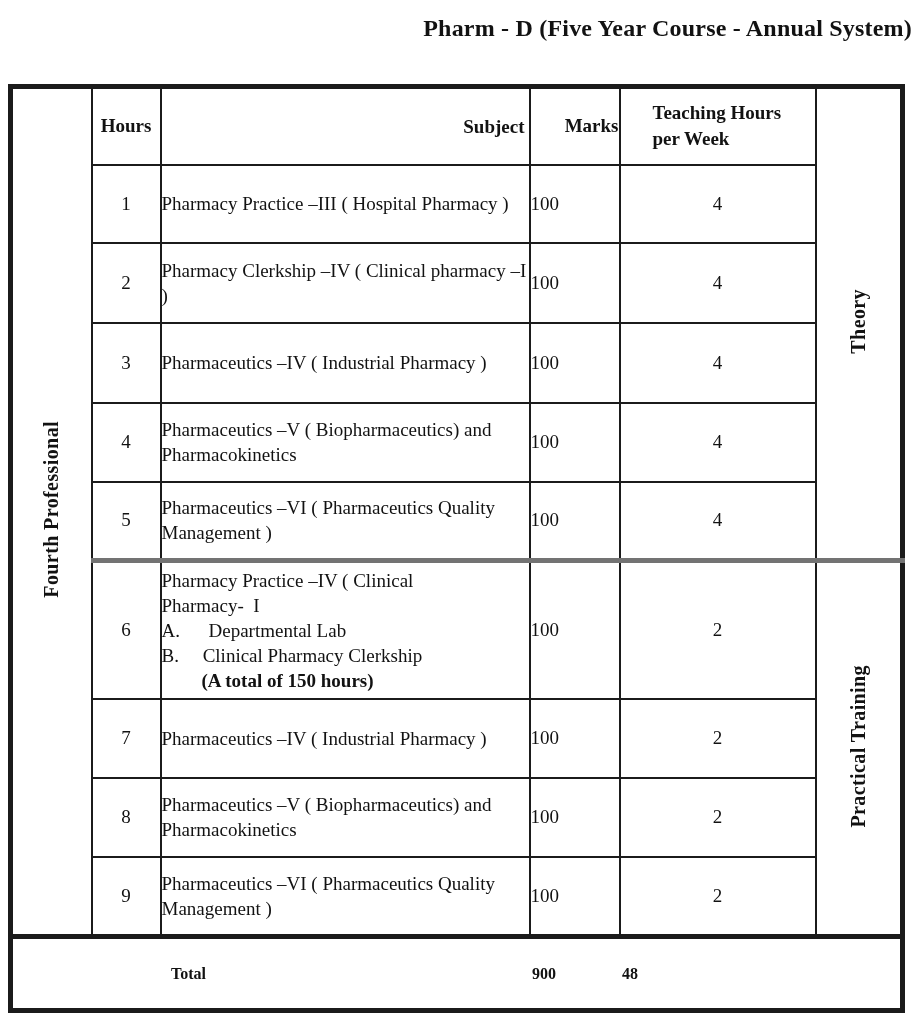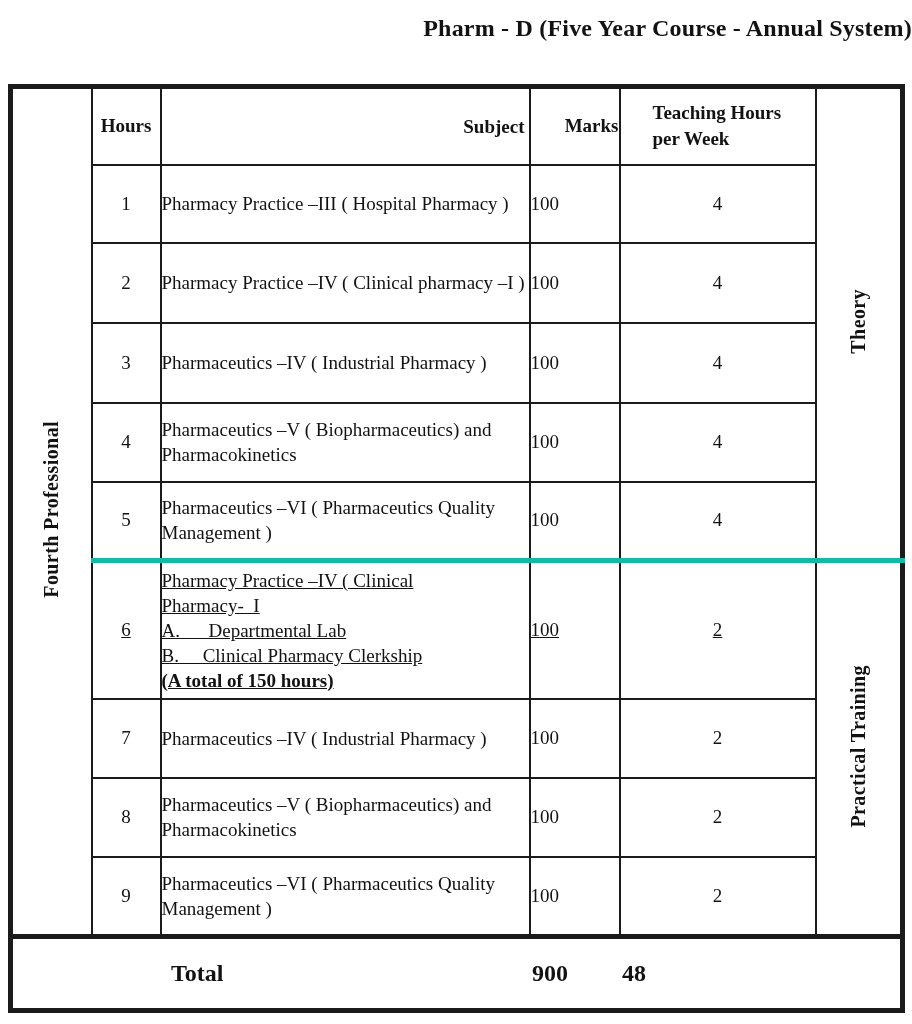--- a/index.html
+++ b/index.html
@@ -52,34 +52,34 @@
     display: inline-block;
     writing-mode: vertical-rl;
     transform: rotate(180deg);
     font-weight: bold;
     font-size: 20px;
     letter-spacing: 0.4px;
     white-space: nowrap;
   }
 
   
-  tr.section-start td { border-top: 5px solid #14b8a6; text-decoration: underline; }
+  tr.section-start td { border-top: 5px solid #737373; }
 
   .subject-lines { white-space: pre-wrap; }
-  .subject-note  { font-weight: bold; white-space: nowrap; }
+  .subject-note  { font-weight: bold; white-space: nowrap; margin-left: 40px; }
 
   
   tr.r-total td.total-band { border-top: 5px solid #1b1b1b; }
   .total-grid {
     display: grid;
     grid-template-columns: 150px 369px 90px 196px auto;
     align-items: center;
     height: 100%;
     font-weight: bold;
-    font-size: 24px;
+    font-size: 16px;
   }
   .total-grid .tg-label { padding-left: 8px; text-align: left; }
   .total-grid .tg-num   { text-align: left; }
 </style>
 </head>
 <body>
 
 <div class="page-title">Pharm - D (Five Year Course - Annual System)</div>
 
 <table class="course">
@@ -108,21 +108,21 @@
 
   <tr class="r-std1">
     <td class="c-paper">1</td>
     <td class="c-subject">Pharmacy Practice –III ( Hospital Pharmacy )</td>
     <td class="c-marks">100</td>
     <td class="c-hours">4</td>
   </tr>
 
   <tr class="r-std2">
     <td class="c-paper">2</td>
-    <td class="c-subject">Pharmacy Practice –IV ( Clinical pharmacy –I )</td>
+    <td class="c-subject">Pharmacy Clerkship –IV ( Clinical pharmacy –I )</td>
     <td class="c-marks">100</td>
     <td class="c-hours">4</td>
   </tr>
 
   <tr class="r-std2">
     <td class="c-paper">3</td>
     <td class="c-subject">Pharmaceutics –IV ( Industrial Pharmacy )</td>
     <td class="c-marks">100</td>
     <td class="c-hours">4</td>
   </tr>

